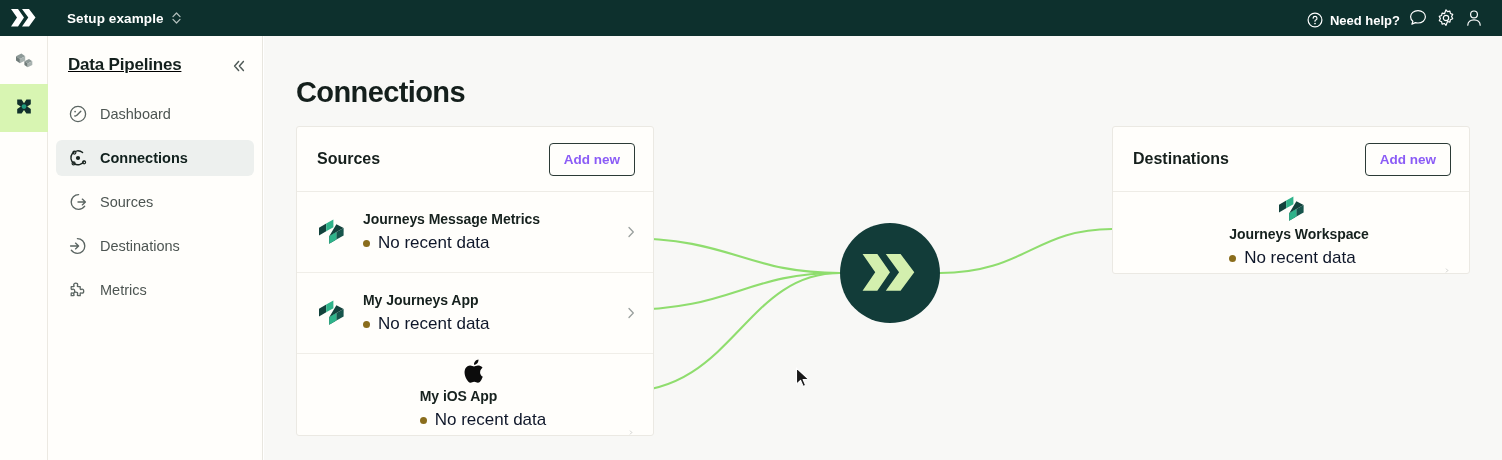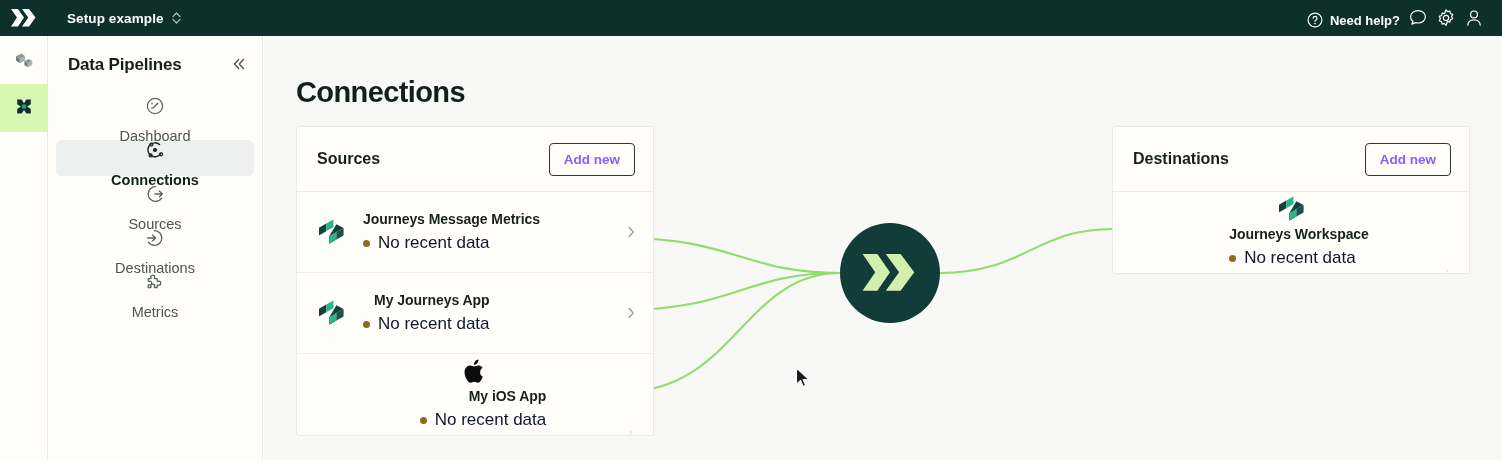--- a/index.html
+++ b/index.html
@@ -60,38 +60,38 @@
 
   
   .sidenav {
     position: absolute; top: 36px; left: 48px;
     width: 215px; height: 424px;
     background: #fffefb;
     border-right: 1px solid #e8e6df;
     padding-top: 10px;
   }
   .sidenav-head {
-    display: flex; align-items: flex-start;
+    display: flex; align-items: flex-end;
     padding: 9px 14px 9px 20px;
+    text-decoration: underline;
   }
   .sidenav-title {
     font-size: 17px; font-weight: bold; color: #14201d;
     letter-spacing: -.2px;
   }
   .collapse-btn {
     margin-left: auto; cursor: pointer; display:block;
     width: 18px; height: 18px;
   }
   .nav-list { margin-top: 12px; padding: 0 8px; }
   .nav-item {
     display: flex; align-items: center; gap: 12px;
     height: 36px; padding: 0 12px;
     border-radius: 6px; margin-bottom: 8px;
     cursor: pointer;
-    flex-direction: column;
   }
   .nav-item.active { background: #edf0ee; }
   .nav-label { font-size: 14.5px; color: #4d5552; }
   .nav-item.active .nav-label { color: #10201d; font-weight: bold; }
   .nav-ico { width:20px; height:20px; display:block; flex:0 0 20px; }
 
   
   .canvas {
     position: absolute; top: 36px; left: 264px;
     width: 1238px; height: 424px;
@@ -134,21 +134,21 @@
   }
 
   .conn-row {
     display: flex; align-items: center;
     height: 81px; padding: 0 16px 0 18px;
     border-bottom: 1px solid #f0eee8;
     cursor: pointer;
   }
   .conn-row:last-child { border-bottom: none; flex-direction: column; }
   .conn-ico { width: 34px; height: 34px; flex: 0 0 34px; display:block; }
-  .conn-text { margin-left: 14px; text-align: right; }
+  .conn-text { margin-left: 14px; }
   .conn-name {
     font-size: 14px; font-weight: bold; color: #16211e;
     letter-spacing: -.05px;
   }
   .conn-status {
     display: flex; align-items: center; gap: 8px;
     margin-top: 6px;
   }
   .status-dot {
     width: 7px; height: 7px; border-radius: 50%;

